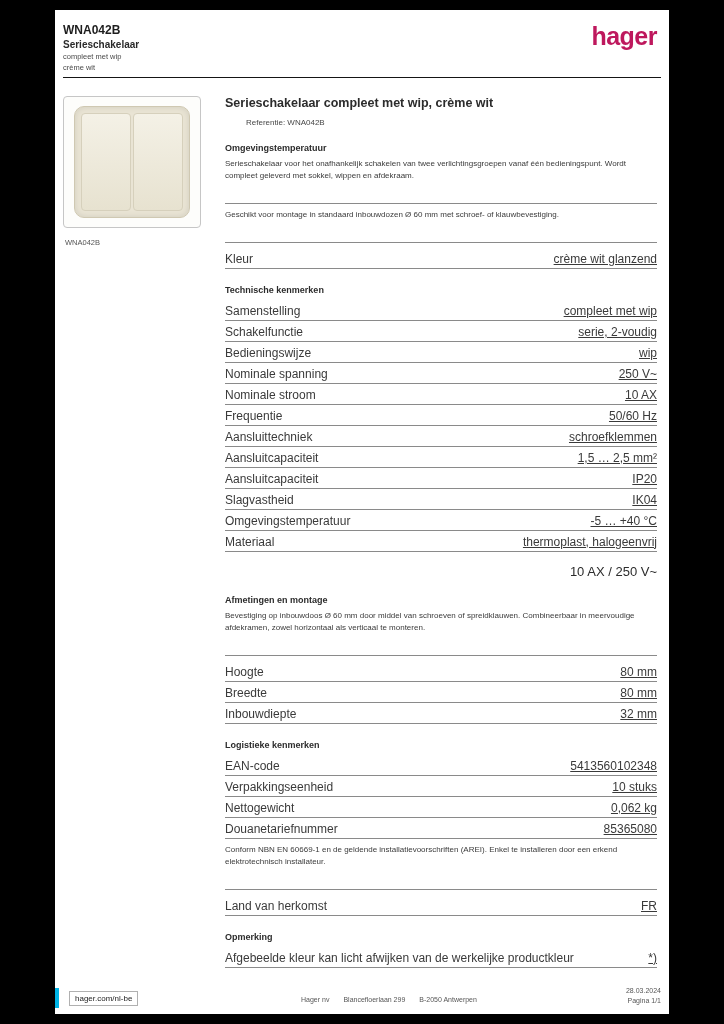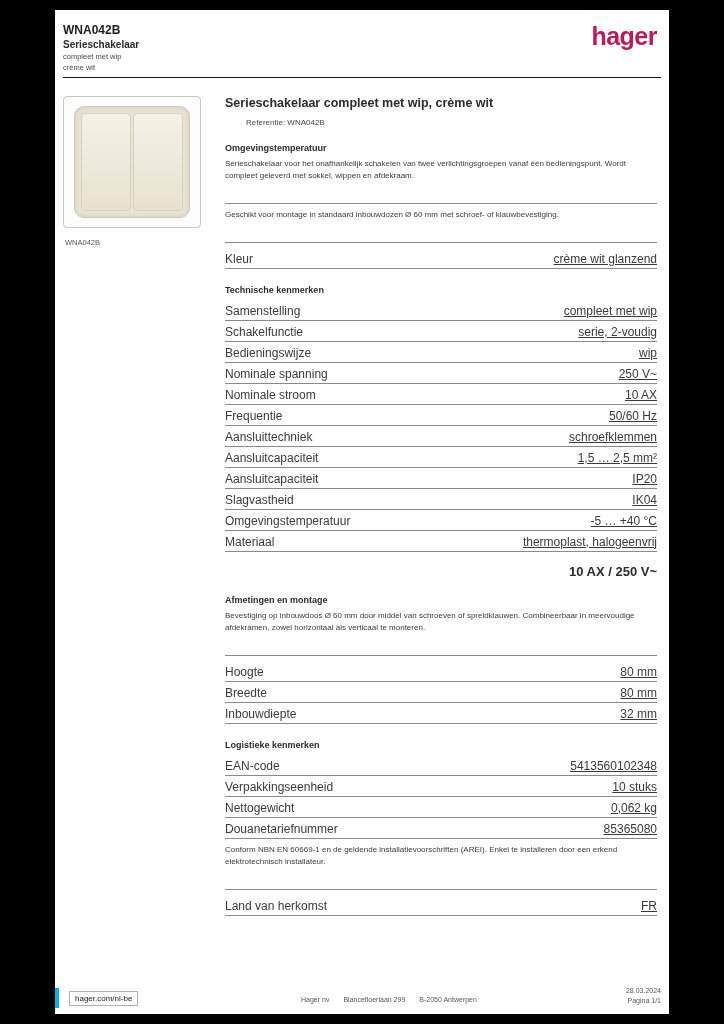--- a/index.html
+++ b/index.html
@@ -29,21 +29,21 @@
   h1.title{font-size:12.5px;font-weight:bold;color:#2c2c2c;margin:0 0 7px 0;line-height:1.2;}
   .subtitle{font-size:8px;color:#474747;margin-bottom:16px;padding-left:21px;}
 
   .sec-heading{font-size:9px;font-weight:bold;color:#2c2c2c;margin:16px 0 5px 0;}
   .para{font-size:8px;line-height:1.5;margin:0;color:#3a3a3a;}
   .para.bordered{border-bottom:1px solid #8a8a8a;padding-bottom:21px;margin-bottom:5px;}
   .row{display:flex;justify-content:space-between;align-items:flex-end;gap:10px;
        border-bottom:1px solid #8a8a8a;padding:3.5px 0 2.5px 0;font-size:12px;}
   .lbl{color:#3a3a3a;}
   .val{color:#3a3a3a;white-space:nowrap;text-decoration:underline;}
-  .highlight{text-align:right;font-size:13px;font-weight:bold;color:#2c2c2c;margin:12px 0 2px 0;}
+  .highlight{text-align:right;font-size:13px;font-weight:normal;color:#2c2c2c;margin:12px 0 2px 0;}
 
   
   .footer{position:absolute;left:0;right:0;bottom:6px;height:22px;}
   .footer-accent{position:absolute;left:0;bottom:0;width:4px;height:20px;background:#00b4e6;}
   .footer-link{position:absolute;left:14px;bottom:2px;font-size:8px;color:#1c1c1c;border:1px solid #b0b0b0;
                padding:2px 5px;background:#fff;text-decoration:none;}
   .footer-center{position:absolute;left:246px;bottom:5px;display:flex;gap:14px;font-size:7px;color:#565656;}
   .footer-right{position:absolute;right:8px;bottom:2px;text-align:right;font-size:7px;color:#565656;line-height:1.4;}
 </style>
 </head>
@@ -201,20 +201,27 @@
                 <span class="val">85365080</span>
               </div>
             </div>
           <p class="para bordered" style="margin-top:5px;">Conform NBN EN 60669-1 en de geldende installatievoorschriften (AREI). Enkel te installeren door een erkend elektrotechnisch installateur.</p>
           <div class="row">
             <span class="lbl">Land van herkomst</span>
             <span class="val">FR</span>
           </div>
         </div>
 
+        <div>
+          <div class="sec-heading">Opmerking</div>
+          <div class="row">
+            <span class="lbl">Afgebeelde kleur kan licht afwijken van de werkelijke productkleur</span>
+            <span class="val">*)</span>
+          </div>
+        </div>
       </div>
     </div>
 
     <div class="footer">
       <div class="footer-accent"></div>
       <a href="#" class="footer-link">hager.com/nl-be</a>
       <div class="footer-center">
 
           <span>Hager nv</span>
 

